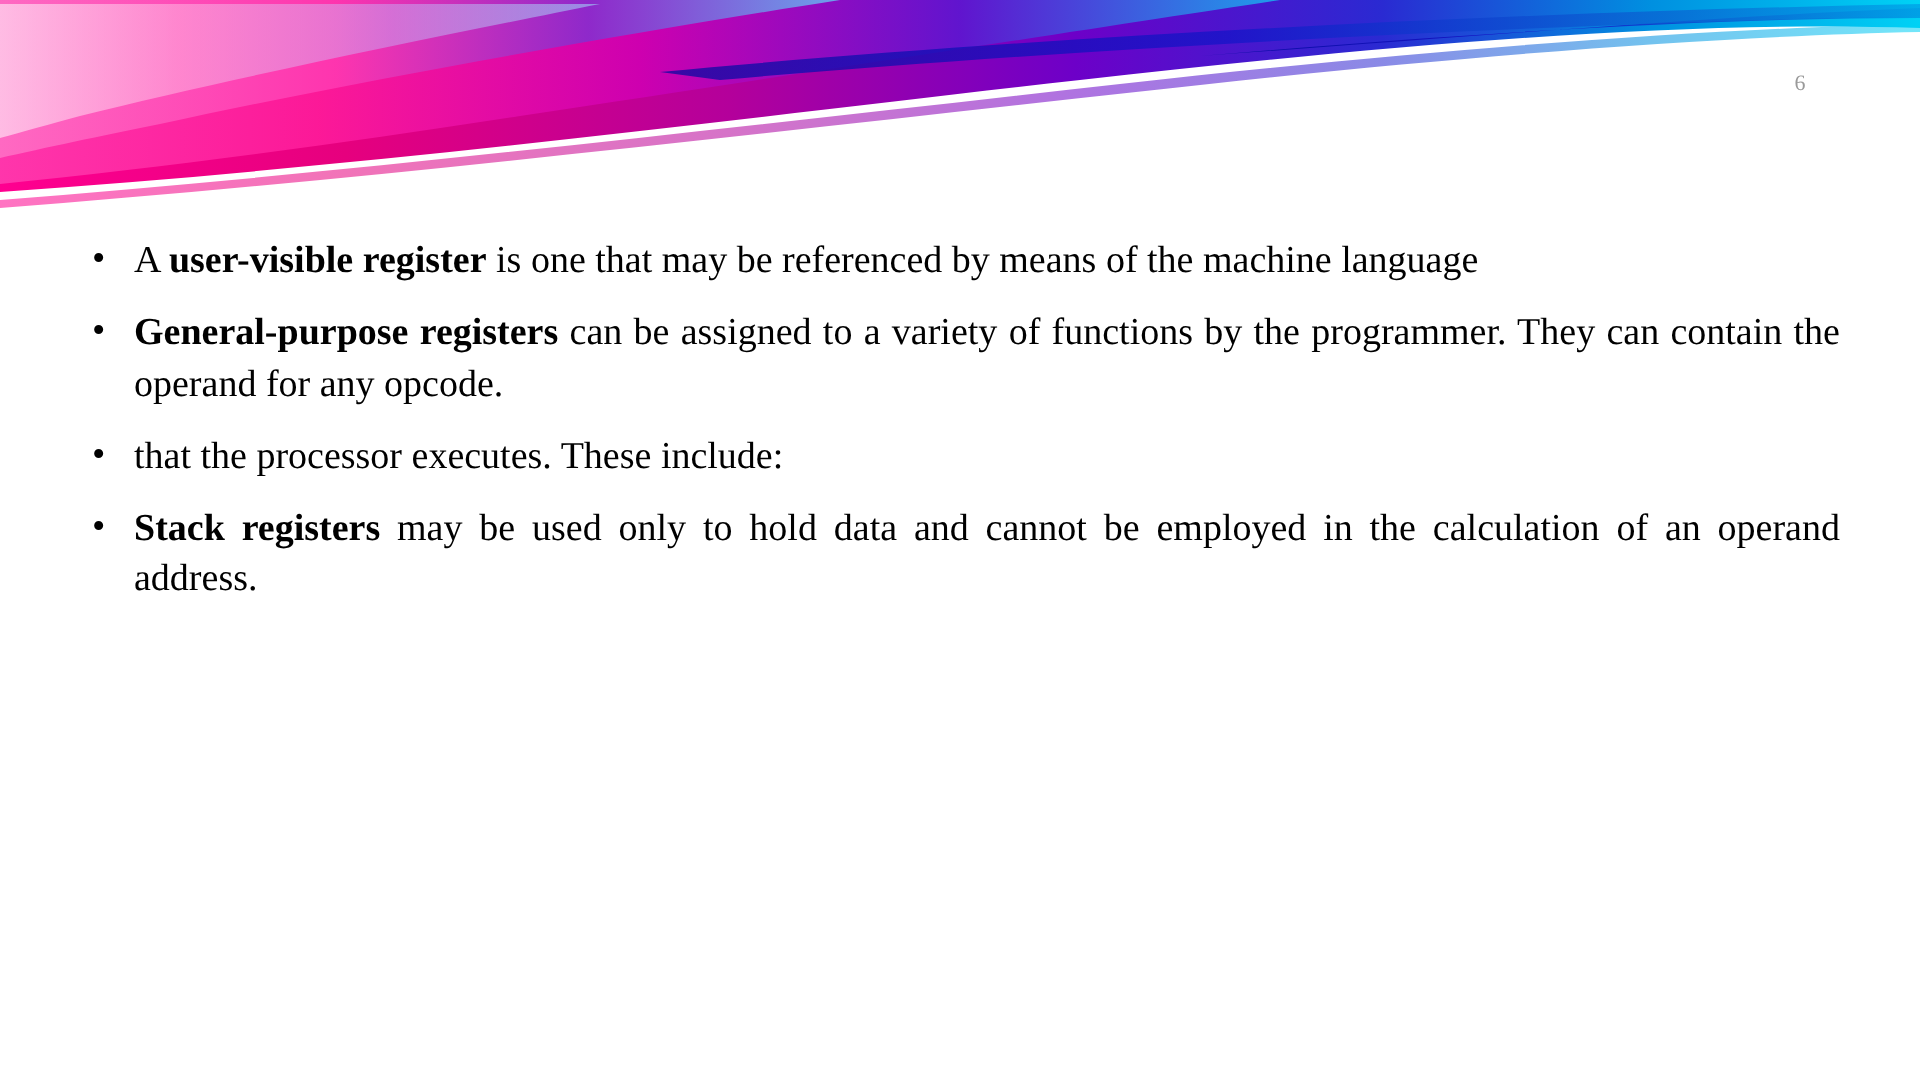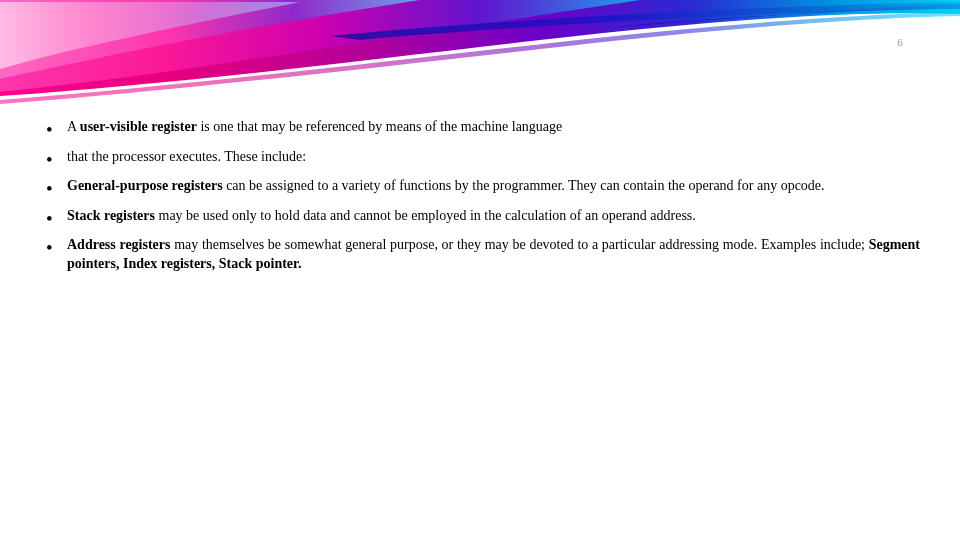--- a/index.html
+++ b/index.html
@@ -49,21 +49,21 @@
   }
   ul.bullets {
     list-style: none;
     margin: 0;
     padding: 0;
   }
   ul.bullets > li {
     position: relative;
     padding-left: 27px;
     margin-bottom: 11px;
-    font-size: 14px;
+    font-size: 19px;
     line-height: 1.33;
     color: #000000;
     text-align: justify;
     text-justify: inter-word;
   }
   ul.bullets > li::before {
     content: "\2022";
     position: absolute;
     left: 6px;
     top: -1px;
@@ -135,27 +135,24 @@
   </div>
 
   <div class="slide-number">6</div>
 
   <div class="content">
     <ul class="bullets">
       <li>
           <span class="para-inner"><span>A </span><span class="b">user-visible register</span><span> is one that may be referenced by means of the machine language</span></span>
         </li>
       <li>
+          <span class="para-inner"><span class="b">General-purpose registers</span><span> can be assigned to a variety of functions by the programmer. They can contain the operand for any opcode.</span></span>
+        </li>
+      <li>
           <span class="para-inner"><span>that the processor executes. These include:</span></span>
         </li>
       <li>
-          <span class="para-inner"><span class="b">General-purpose registers</span><span> can be assigned to a variety of functions by the programmer. They can contain the operand for any opcode.</span></span>
-        </li>
-      <li>
           <span class="para-inner"><span class="b">Stack registers</span><span> may be used only to hold data and cannot be employed in the calculation of an operand address.</span></span>
-        </li>
-      <li>
-          <span class="para-inner"><span class="b">Address registers</span><span> may themselves be somewhat general purpose, or they may be devoted to a particular addressing mode. Examples include; </span><span class="b">Segment pointers, Index registers, Stack pointer.</span></span>
         </li>
     </ul>
   </div>
 
 </div>
 
 </body></html>

